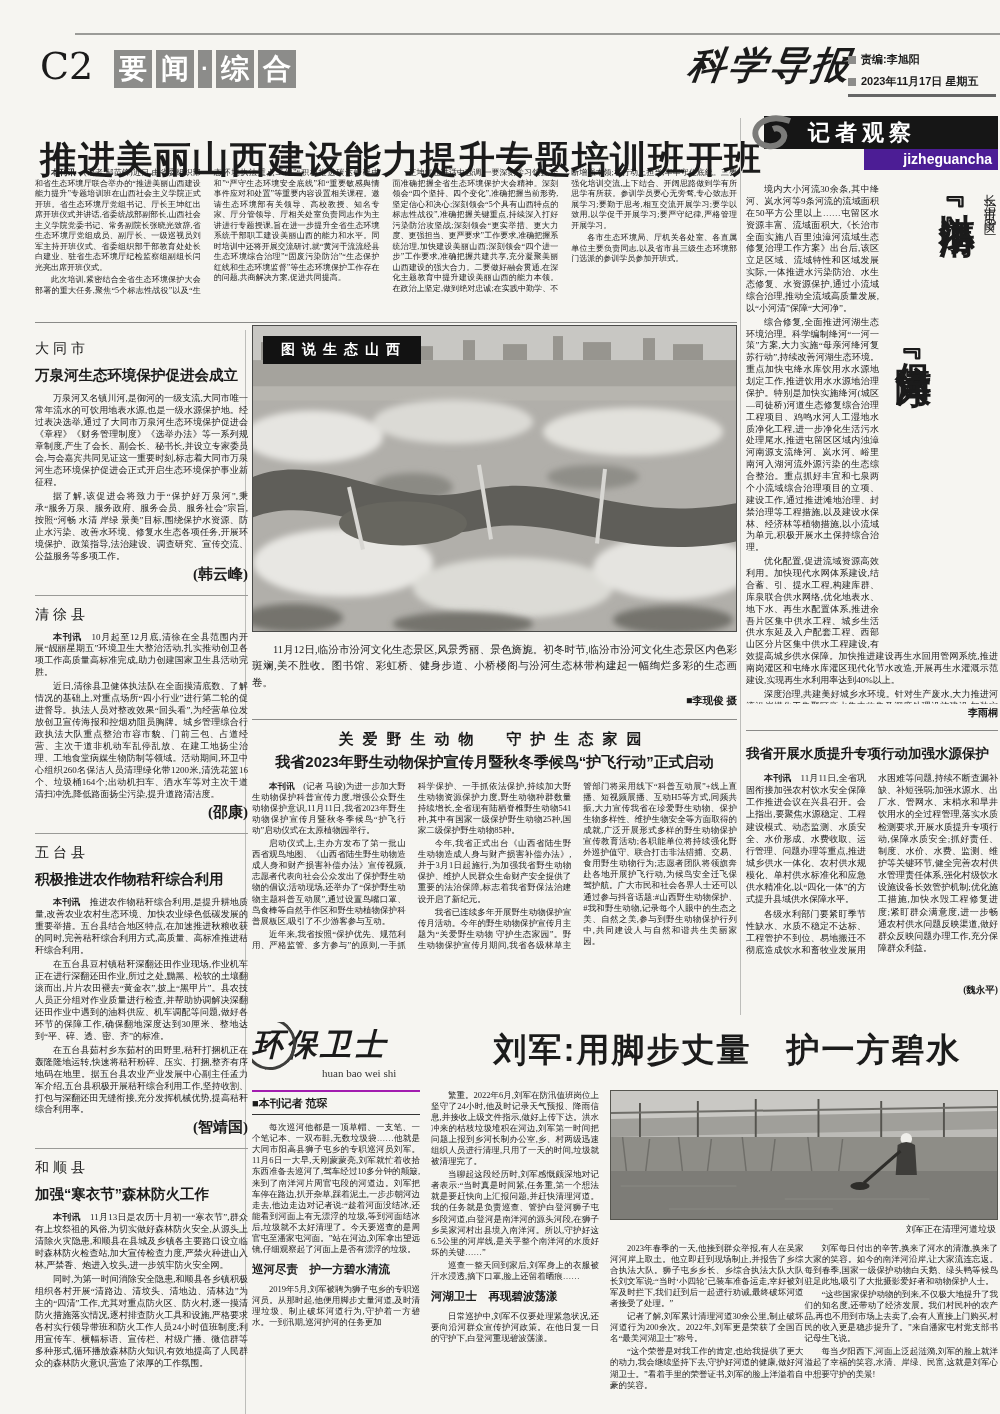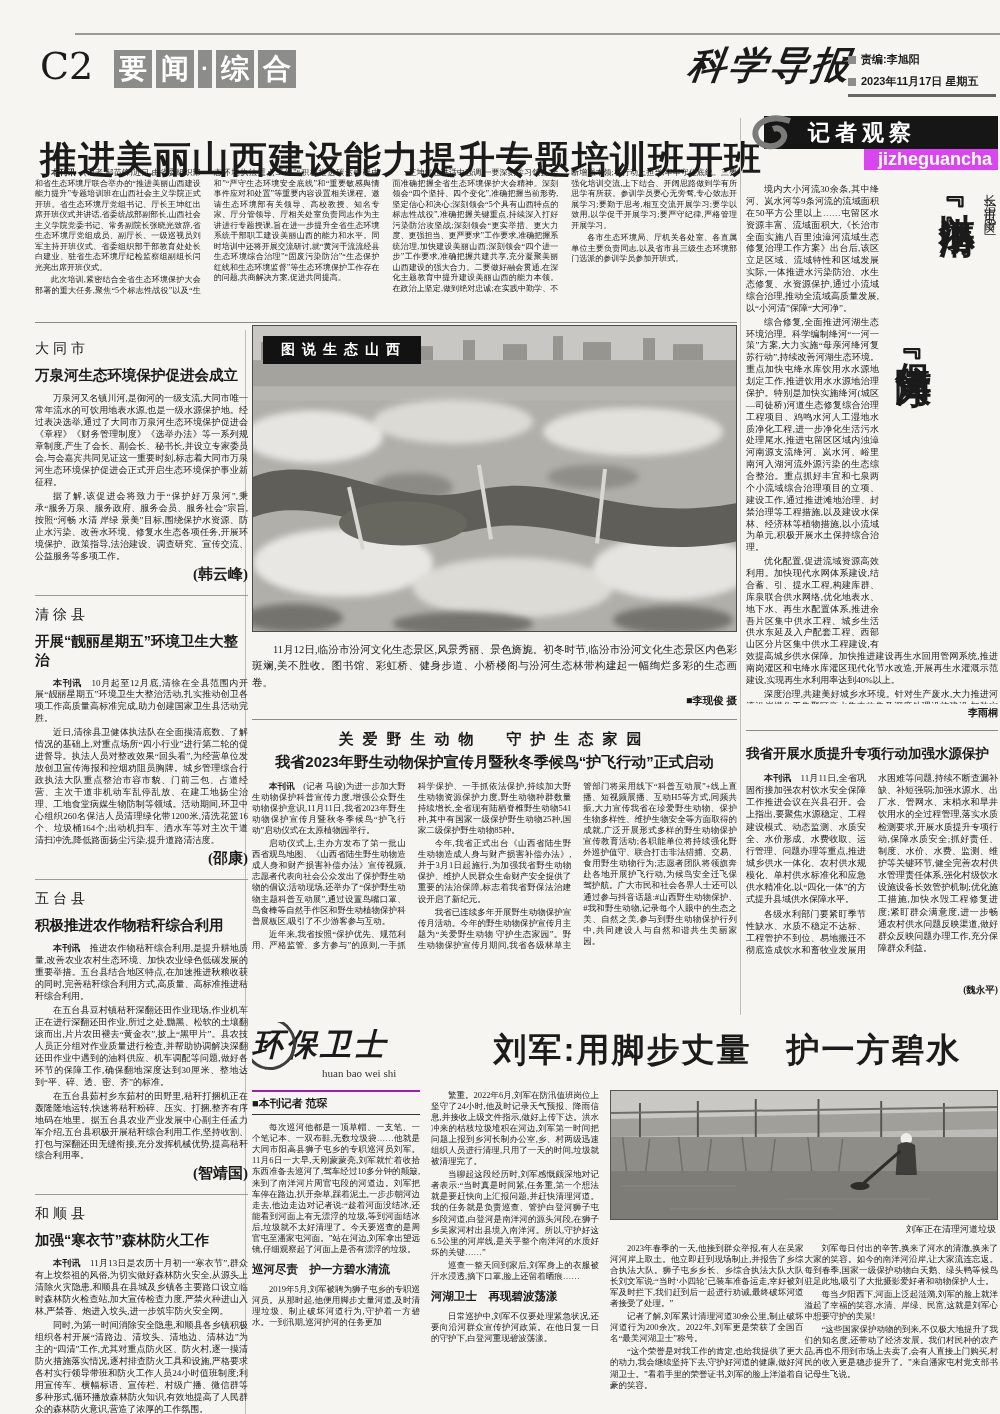--- a/index.html
+++ b/index.html
@@ -51,22 +51,22 @@
   .wl-kicker{text-align:center;font-size:15px;font-weight:bold;letter-spacing:9px;margin:10px 0 4px;
              font-family:"Liberation Sans",sans-serif;}
   .wl-head{font-size:15px;font-weight:900;text-align:center;white-space:nowrap;margin:2px 0 9px;
            font-family:"Liberation Sans",sans-serif;}
   .wlbody{height:198px;column-count:3;column-gap:12px;font-size:8.5px;line-height:1.3;text-align:justify;overflow:hidden;}
   
   #rightcol{position:absolute;left:746px;top:116px;width:252px;}
   .obs-logo{position:relative;height:56px;margin-bottom:12px;}
   .obs-band{position:absolute;left:18px;top:0;right:0;height:33px;background:#161616;color:#fff;font-size:22px;
             font-weight:900;letter-spacing:5px;line-height:33px;padding-left:44px;font-family:"Liberation Sans",sans-serif;}
-  .obs-py{position:absolute;right:0;top:33px;left:118px;height:21px;background:#d946ef;color:#fff;font-weight:bold;
-          font-size:18px;text-align:right;line-height:21px;padding-right:6px;font-family:"Liberation Sans",sans-serif;}
+  .obs-py{position:absolute;right:0;top:33px;left:118px;height:21px;background:#4c1d95;color:#fff;font-weight:bold;
+          font-size:14px;text-align:right;line-height:21px;padding-right:6px;font-family:"Liberation Sans",sans-serif;}
   .obs-swirl{position:absolute;left:0;top:-3px;width:50px;height:42px;}
   .obs-body{font-size:9px;line-height:1.32;text-align:justify;height:520px;overflow:hidden;}
   .vert{float:right;width:112px;height:460px;writing-mode:vertical-rl;margin-left:7px;}
   .vert .vk{font-size:12.5px;letter-spacing:6px;padding-left:4px;font-family:"Liberation Sans",sans-serif;}
   .vert .vb{font-size:36px;font-weight:900;line-height:1.2;letter-spacing:2px;}
   .vert .vb2{padding-top:150px;}
   .obs-byline{text-align:right;font-weight:bold;font-size:10px;margin-top:2px;}
   .obsrule{height:1px;background:#8a8a88;margin:10px 0 14px;}
   .wt-head{font-size:13.5px;font-weight:900;white-space:nowrap;margin:0 0 9px;font-family:"Liberation Sans",sans-serif;}
   .wtbody{height:212px;column-count:2;column-gap:12px;font-size:9px;line-height:1.35;text-align:justify;overflow:hidden;}
@@ -141,21 +141,20 @@
       <div class="bbody">
         <div>
             <p class="para">万泉河又名镇川河,是御河的一级支流,大同市唯一常年流水的可饮用地表水源,也是一级水源保护地。经过表决选举,通过了大同市万泉河生态环境保护促进会《章程》《财务管理制度》《选举办法》等一系列规章制度,产生了会长、副会长、秘书长,并设立专家委员会,与会嘉宾共同见证这一重要时刻,标志着大同市万泉河生态环境保护促进会正式开启生态环境保护事业新征程。</p>
             <p class="para">据了解,该促进会将致力于“保护好万泉河”,秉承“服务万泉、服务政府、服务会员、服务社会”宗旨,按照“河畅 水清 岸绿 景美”目标,围绕保护水资源、防止水污染、改善水环境、修复水生态各项任务,开展环境保护、政策指导,法治建设、调查研究、宣传交流、公益服务等多项工作。</p>
           </div>
         <div class="byline">(韩云峰)</div>
       </div>
     </div>
     <div class="brief">
       <div class="region">清徐县</div>
-      <h3>开展“靓丽星期五”环境卫生大整治</h3>
       <div class="bbody">
         <p class="para"><b class="intro">本刊讯</b>　<span>10月起至12月底,清徐在全县范围内开展“靓丽星期五”环境卫生大整治活动,扎实推动创卫各项工作高质量高标准完成,助力创建国家卫生县活动完胜。</span></p>
         <div>
             <p class="para">近日,清徐县卫健体执法队在全面摸清底数、了解情况的基础上,对重点场所“四小行业”进行第二轮的促进督导。执法人员对整改效果“回头看”,为经营单位发放创卫宣传海报和控烟劝阻员胸牌。城乡管理综合行政执法大队重点整治市容市貌、门前三包、占道经营、主次干道非机动车乱停乱放、在建工地扬尘治理、工地食堂病媒生物防制等领域。活动期间,环卫中心组织260名保洁人员清理绿化带1200米,清洗花篮16个、垃圾桶164个;出动机扫车、洒水车等对主次干道清扫冲洗,降低路面扬尘污染,提升道路清洁度。</p>
           </div>
         <div class="byline">(邵康)</div>
       </div>
     </div>
     <div class="brief">
       <div class="region">五台县</div>
@@ -360,22 +359,22 @@
           <div class="g-c34">
               <div>
                 <p class="para">2023年春季的一天,他接到群众举报,有人在吴家河河岸上取土。他立即赶到现场制止,并报告了乡综合执法大队。狮子屯乡乡长、乡综合执法大队大队长刘文军说:“当时‘小四轮’已装车准备运走,幸好被刘军及时拦下,我们赶到后一起进行劝诫,最终破坏河道者接受了处理。”</p>
                 <p class="para">记者了解,刘军累计清理河道30余公里,制止破坏河道行为200余次。2022年,刘军更是荣获了全国百名“最美河湖卫士”称号。</p>
                 <p class="para">“这个荣誉是对我工作的肯定,也给我提供了更大的动力,我会继续坚持下去,守护好河道的健康,做好河湖卫士。”看着手里的荣誉证书,刘军的脸上洋溢着自豪的笑容。</p>
               </div>
             </div>
           <div class="g-c34">
               <div>
                 <p class="para">刘军每日付出的辛苦,换来了河水的清澈,换来了大家的笑容。如今的南洋河沿岸,让大家流连忘返。每到春季,国家一级保护动物白天鹅、绿头鸭等候鸟驻足此地,吸引了大批摄影爱好者和动物保护人士。</p>
+                <p class="para">“这些国家保护动物的到来,不仅极大地提升了我们的知名度,还带动了经济发展。我们村民种的农产品,再也不用到市场上去卖了,会有人直接上门购买,村民的收入更是稳步提升了。”来自潘家屯村党支部书记母生飞说。</p>
                 <p class="para">每当夕阳西下,河面上泛起涟漪,刘军的脸上就洋溢起了幸福的笑容,水清、岸绿、民富,这就是刘军心中想要守护的美景!</p>
-                <p class="para">“这些国家保护动物的到来,不仅极大地提升了我们的知名度,还带动了经济发展。我们村民种的农产品,再也不用到市场上去卖了,会有人直接上门购买,村民的收入更是稳步提升了。”来自潘家屯村党支部书记母生飞说。</p>
               </div>
             </div>
         </div>
       </div>
     </div>
   </div>
 
 </div>
 
 </body></html>

